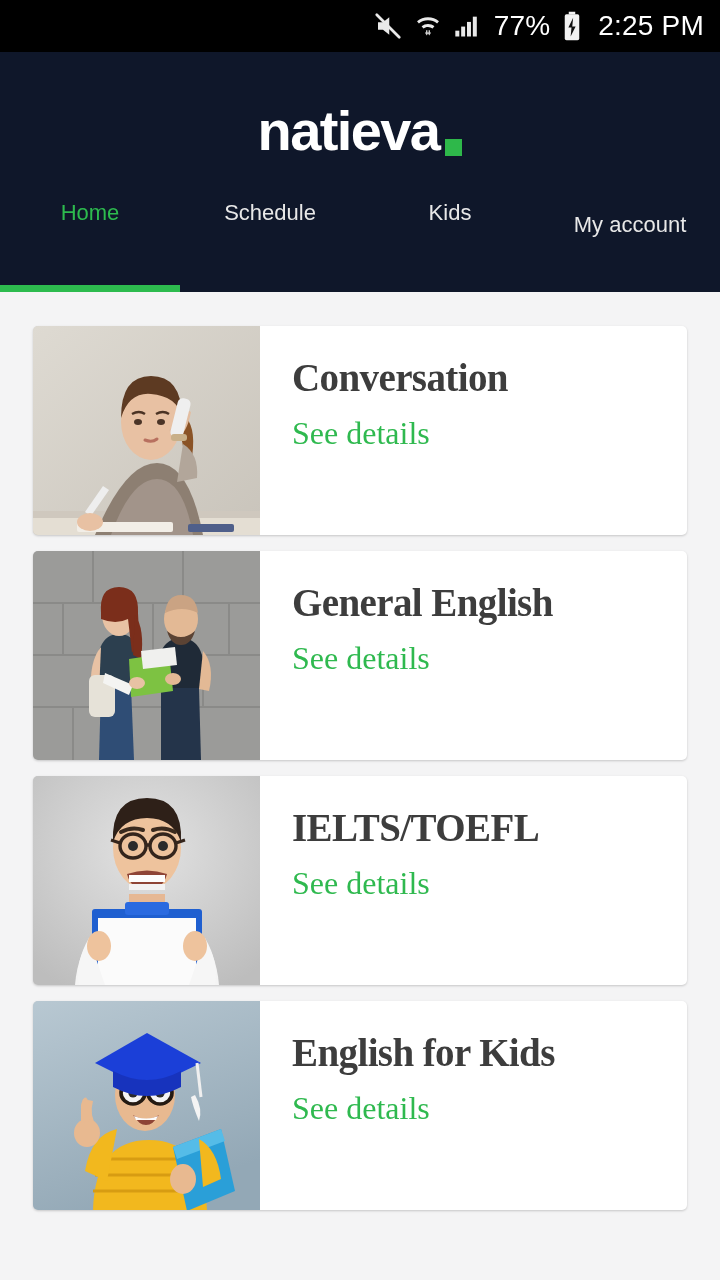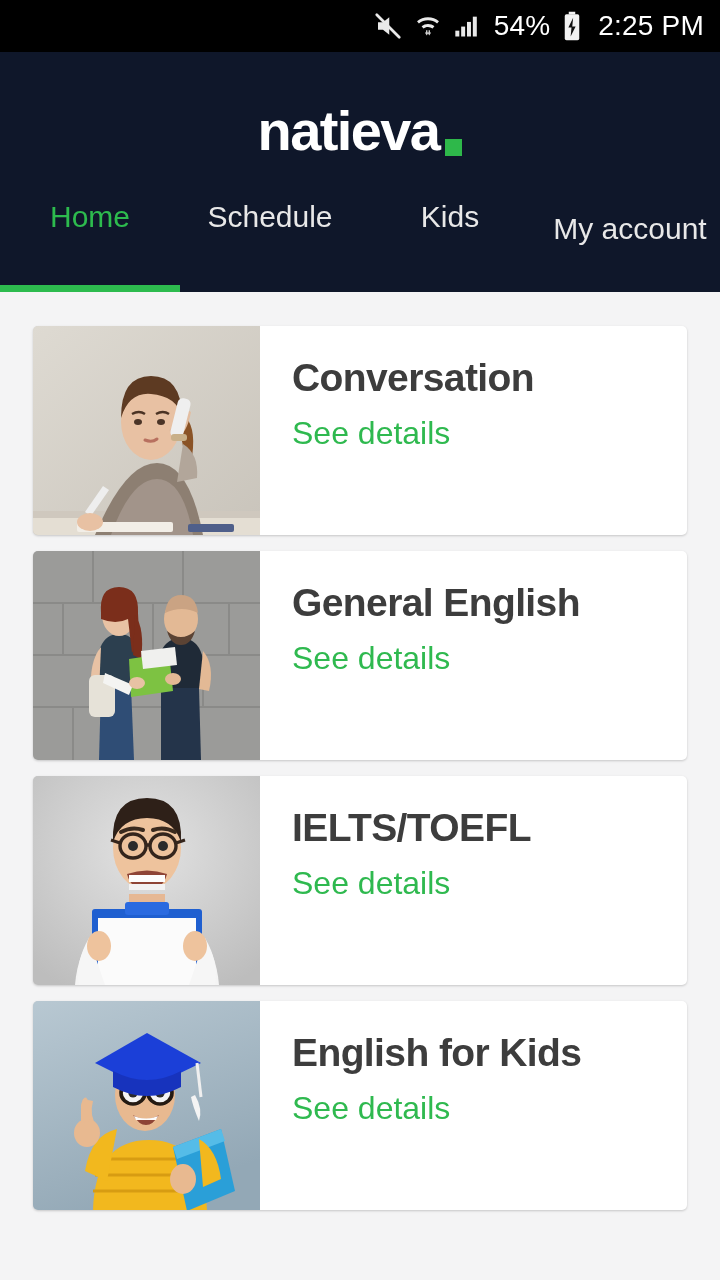--- a/index.html
+++ b/index.html
@@ -37,36 +37,36 @@
     margin-left:6px; margin-bottom:3px;
   }
 
   
   .tabs{
     display:flex; align-items:flex-start; height:95px; position:relative;
   }
   .tab{
     position:relative; height:95px; display:flex; align-items:flex-start;
     justify-content:center; padding-top:3px;
-    font-size:30px; color:#e8e8e8; font-weight:400; white-space:nowrap;
+    font-size:22px; color:#e8e8e8; font-weight:400; white-space:nowrap;
     background:transparent; border:none; cursor:pointer;
     font-family:"Liberation Sans", sans-serif;
   }
   .tab.t0{ width:180px; }
   .tab.t1{ width:180px; }
   .tab.t2{ width:180px; }
   .tab.t3{ width:180px;margin-top:12px; }
   .tab.active{ color:#2dbb4e; }
   .tab-underline{
     position:absolute; left:0; bottom:0; width:180px; height:7px;
     background:#2dbb4e;
   }
 
   
-  .list{ padding:34px 33px 16px 33px; }
+  .list{ padding:34px 33px 16px 33px;font-family:Liberation Serif, serif; }
   .card{
     display:flex; background:#ffffff; border-radius:5px; overflow:hidden;
     height:209px; margin-bottom:16px;
     box-shadow:0 1px 3px rgba(0,0,0,0.12), 0 1px 2px rgba(0,0,0,0.07);
   }
   .card-thumb{
     width:227px; min-width:227px; height:209px; position:relative; overflow:hidden;
     background:#cfcfcf;
   }
   .card-thumb svg{ display:block; width:227px; height:209px; }
@@ -104,21 +104,21 @@
       </svg>
     </span>
     <span class="sb-icon">
       <svg width="28" height="28" viewBox="0 0 24 24">
         <rect x="2" y="16" width="3.4" height="5" fill="#e9e9e9"></rect>
         <rect x="7" y="12.5" width="3.4" height="8.5" fill="#e9e9e9"></rect>
         <rect x="12" y="8.5" width="3.4" height="12.5" fill="#e9e9e9"></rect>
         <rect x="17" y="4" width="3.4" height="17" fill="#e9e9e9"></rect>
       </svg>
     </span>
-    <span class="sb-text sb-battpct">54%</span>
+    <span class="sb-text sb-battpct">77%</span>
     <span class="sb-icon">
       <svg width="22" height="30" viewBox="0 0 14 24">
         <rect x="4.4" y="0.6" width="5.2" height="2.2" fill="#f2f2f2"></rect>
         <rect x="1.2" y="2.6" width="11.6" height="20.8" rx="1.4" fill="#f2f2f2"></rect>
         <path d="M7.9 5.4 L4.1 13.2 H6.6 L5.9 20.4 L9.9 12.3 H7.2 Z" fill="#111"></path>
       </svg>
     </span>
     <span class="sb-text sb-clock">2:25 PM</span>
   </div>
 

